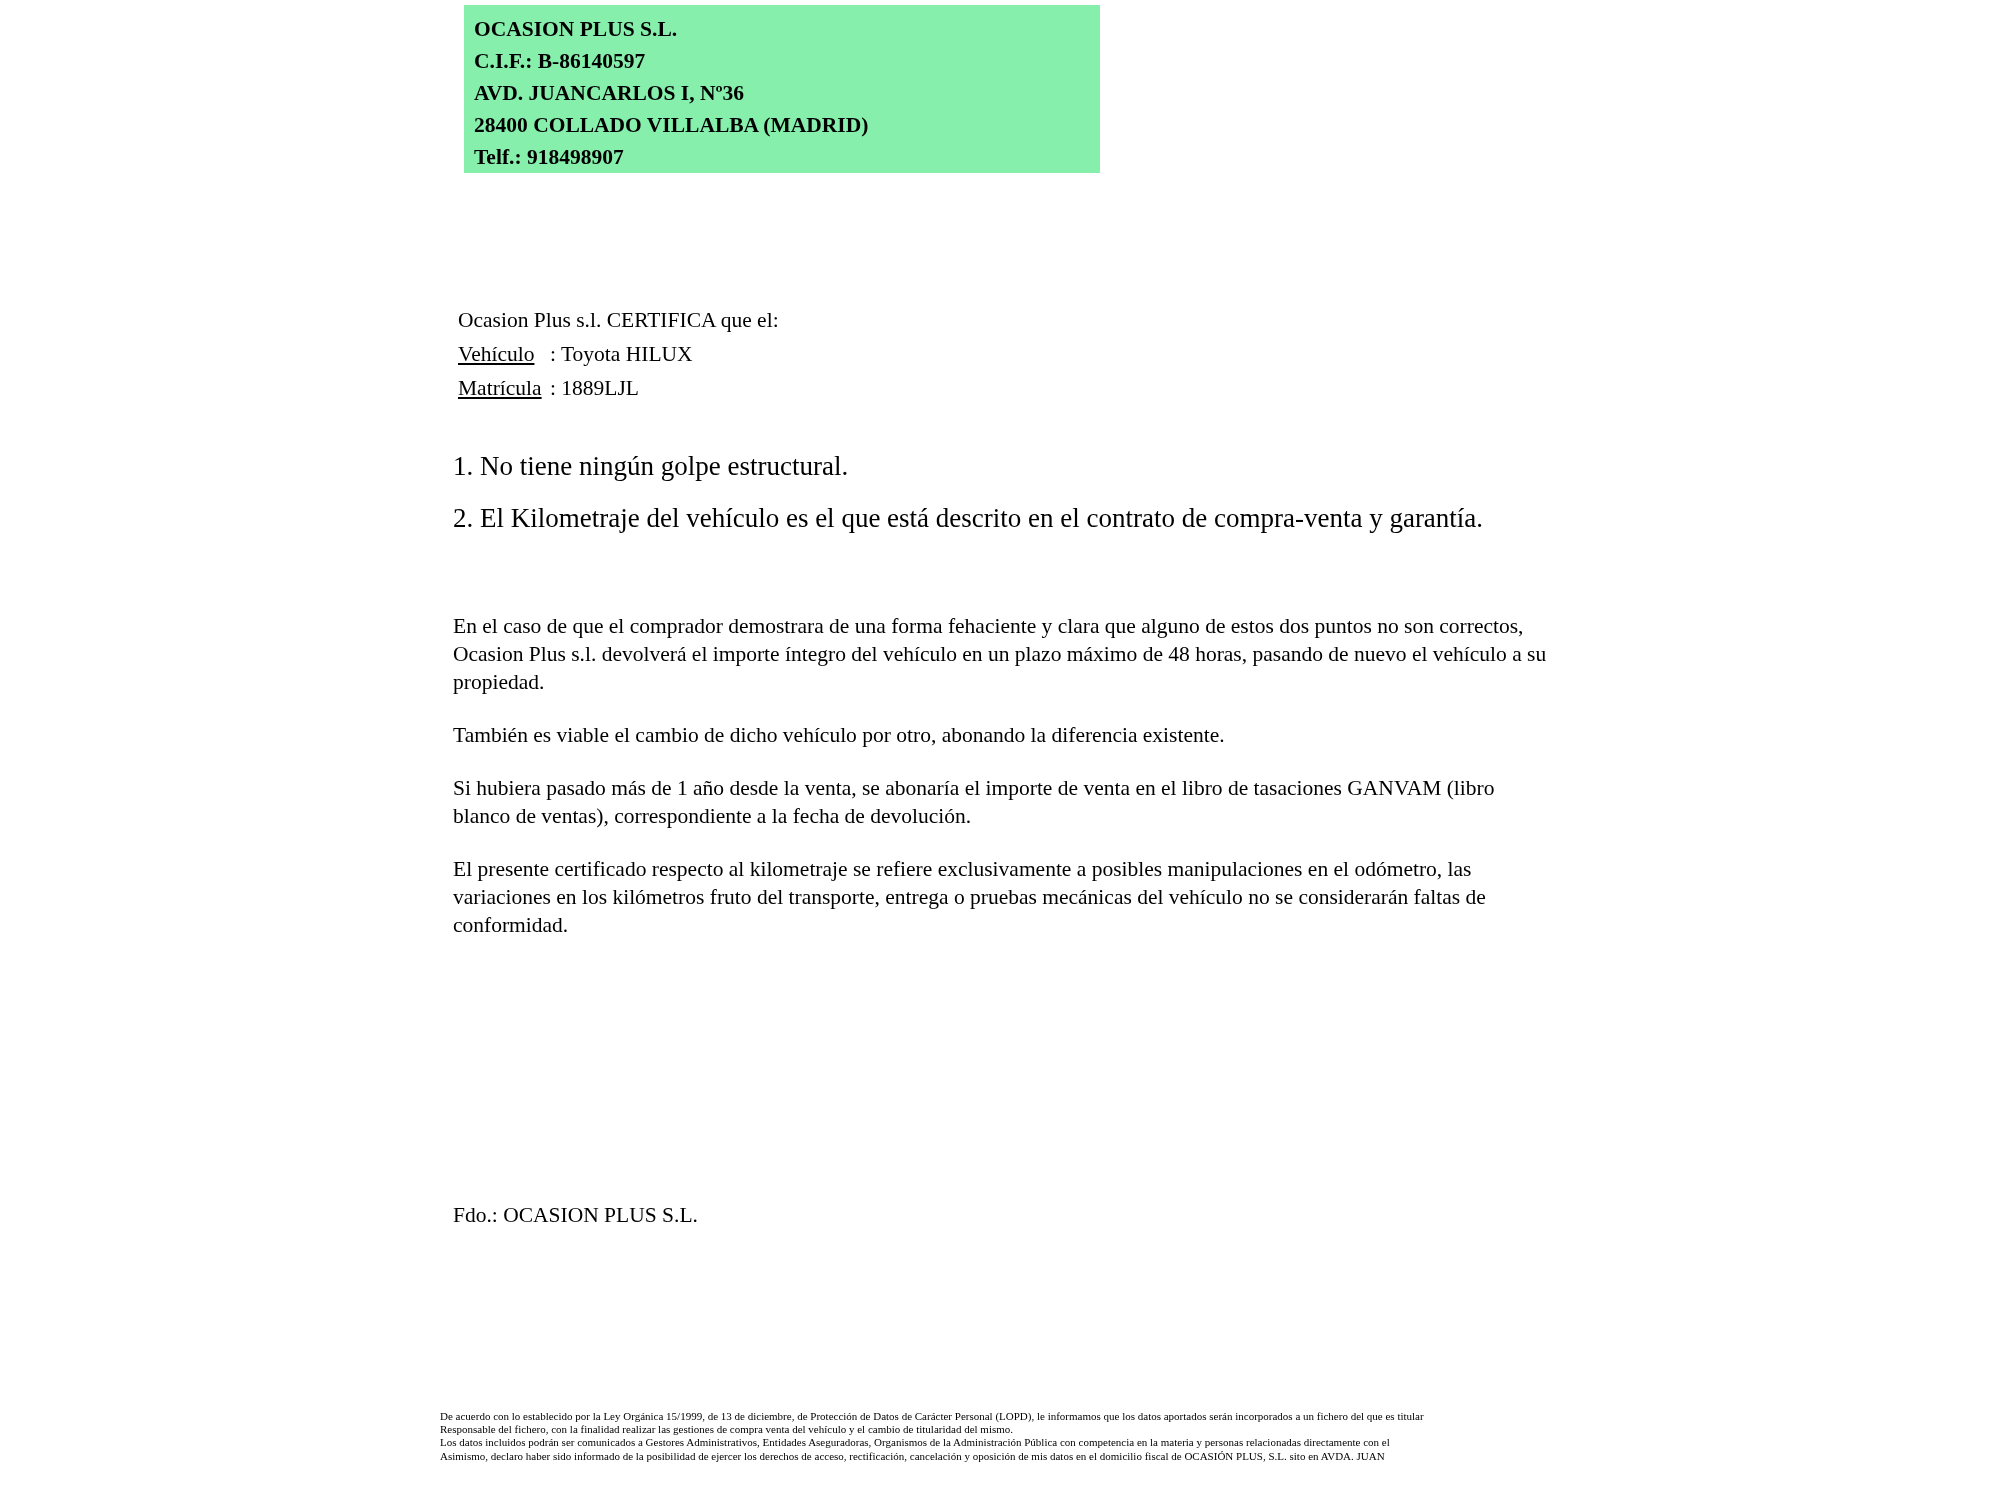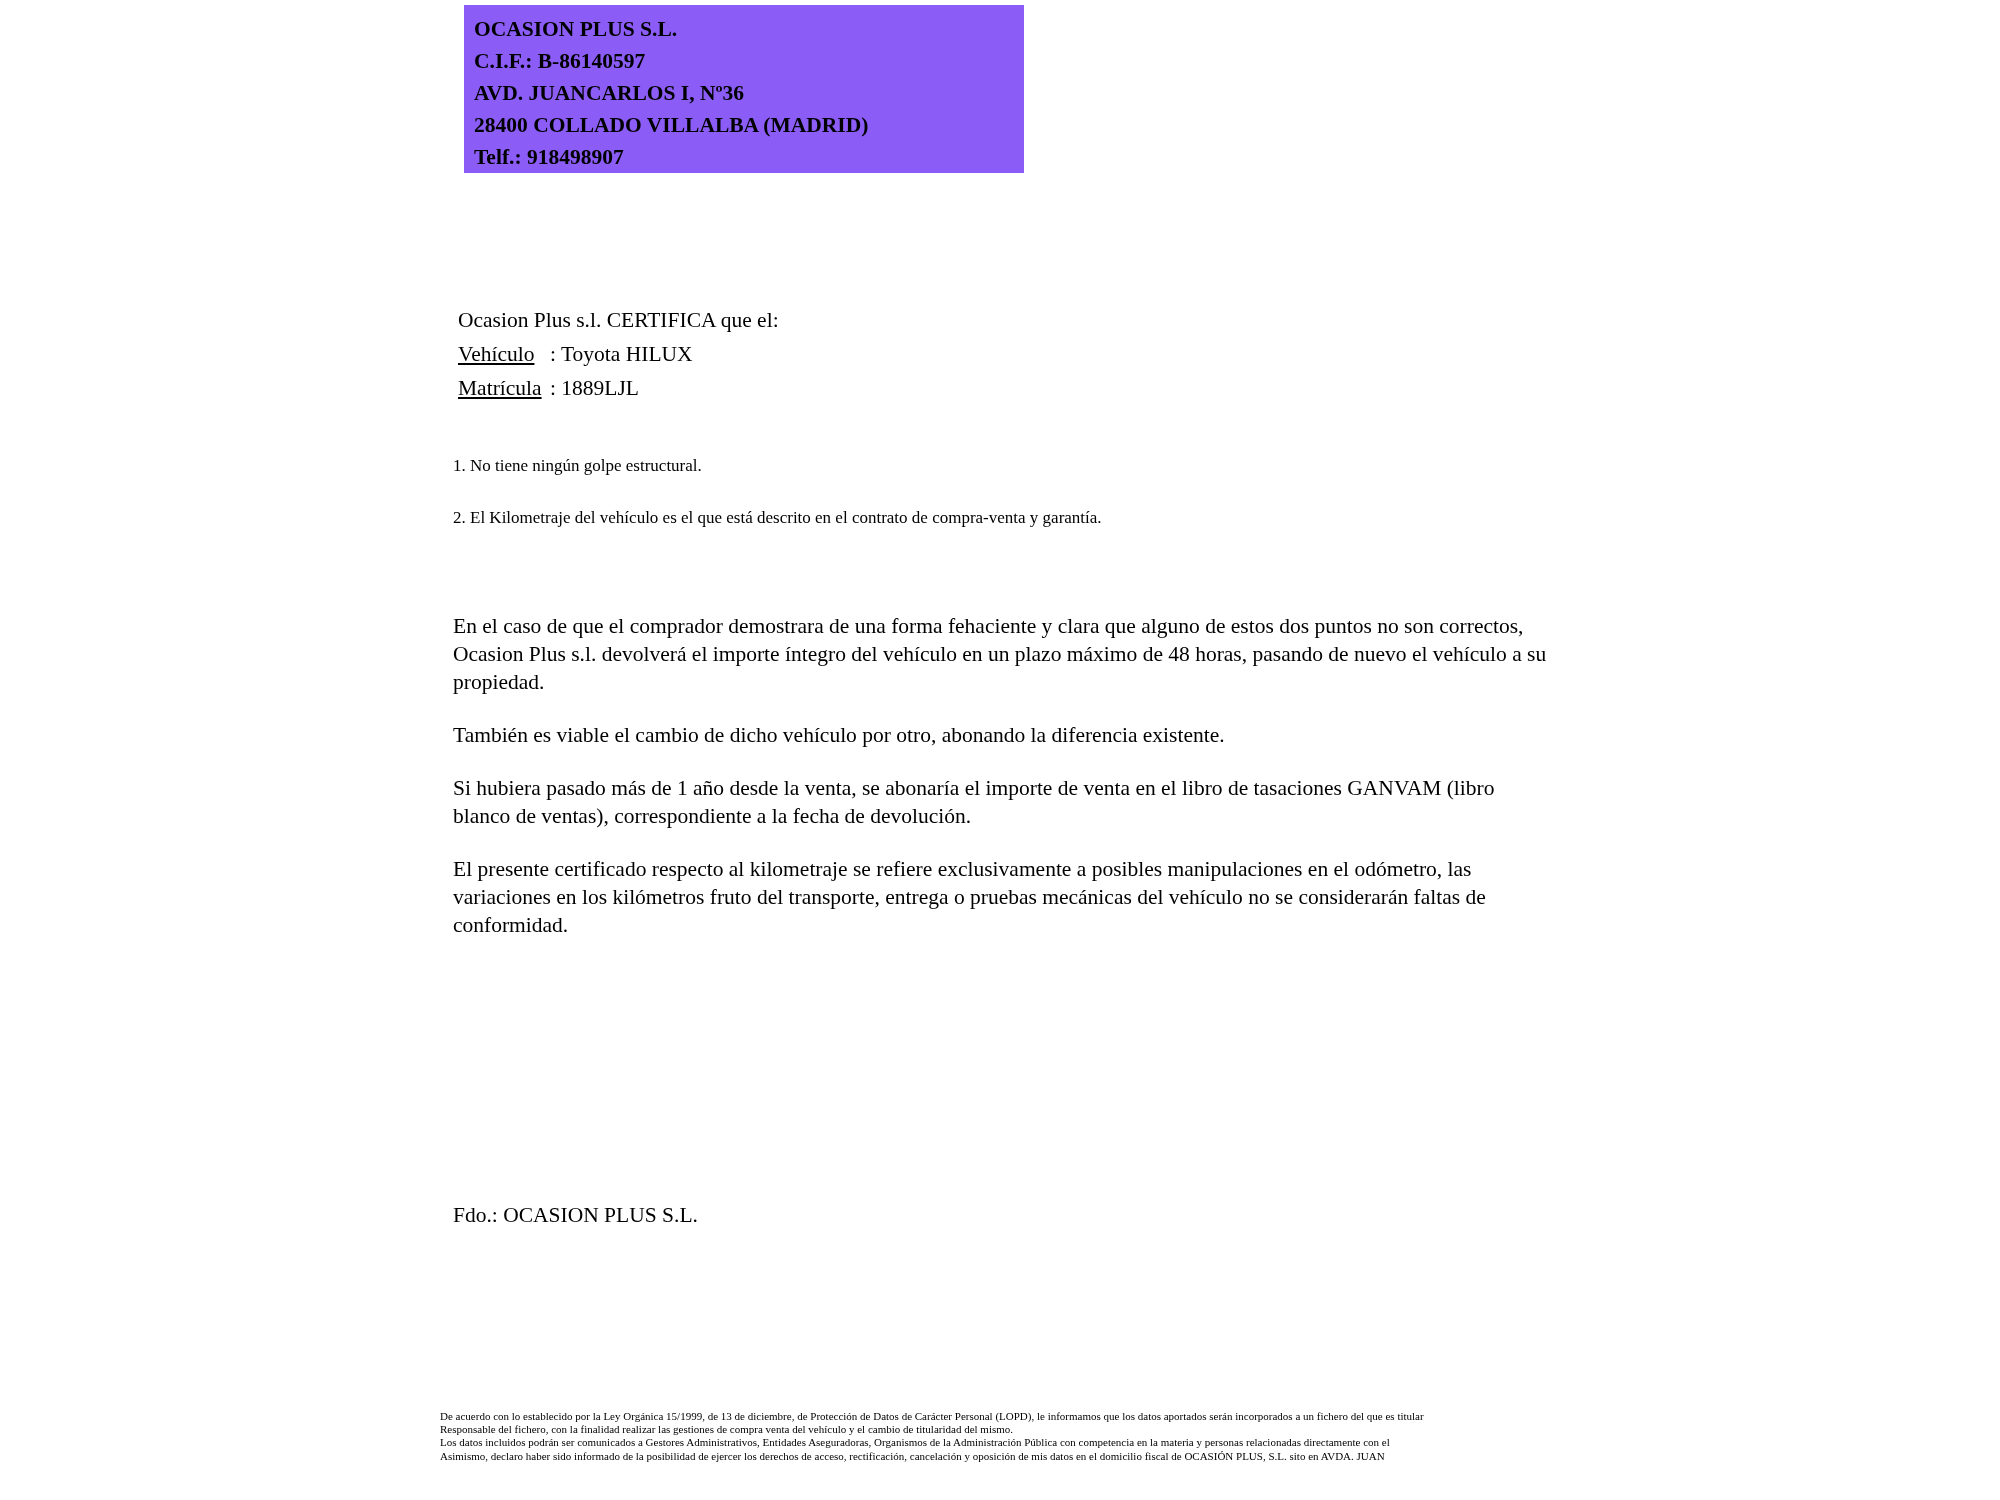--- a/index.html
+++ b/index.html
@@ -13,23 +13,23 @@
     height: 1500px;
     background: #ffffff;
     font-family: "Liberation Serif", "DejaVu Serif", serif;
     color: #000000;
     overflow: hidden;
   }
   .header-box {
     position: absolute;
     left: 464px;
     top: 5px;
-    width: 560px;
+    width: 636px;
     height: 168px;
-    background: #8b5cf6;
+    background: #86efac;
     box-sizing: border-box;
     padding: 8px 0 0 10px;
     font-weight: bold;
     font-size: 21.5px;
     line-height: 32px;
     white-space: nowrap;
   }
   .date-line {
     position: absolute;
     left: 930px;
@@ -50,21 +50,21 @@
     min-width: 92px;
   }
   .cert .label {
     text-decoration: underline;
   }
   .items {
     position: absolute;
     left: 453px;
     top: 452px;
     width: 1150px;
-    font-size: 17px;
+    font-size: 27px;
     line-height: 28px;
   }
   .items p {
     margin: 0 0 24px 0;
   }
   .paras {
     position: absolute;
     left: 453px;
     top: 612px;
     width: 1100px;

